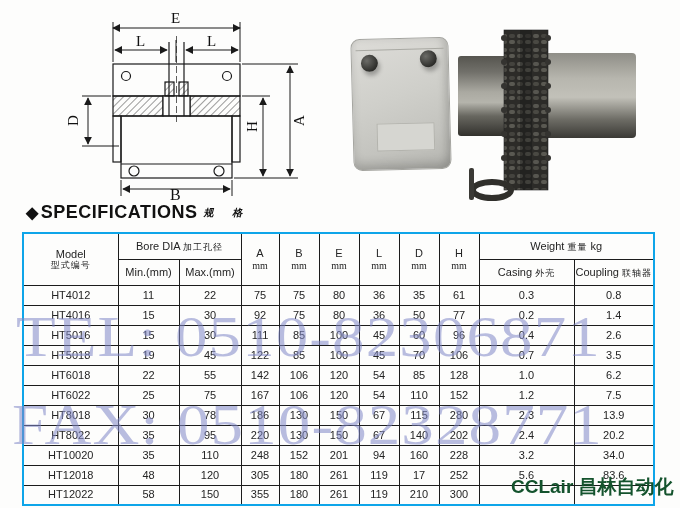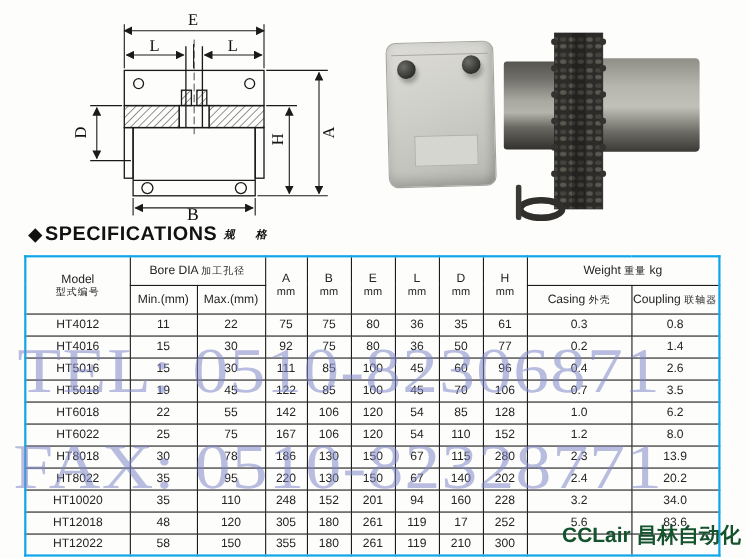--- a/index.html
+++ b/index.html
@@ -33,21 +33,21 @@
   .spec-head .cn{font-size:10px;font-weight:bold;letter-spacing:8px;margin-left:6px;vertical-align:2px;font-style:italic;}
   
   table.spec{position:absolute;left:22px;top:232px;border-collapse:collapse;table-layout:fixed;
     font-size:11px;color:#242424;background:transparent;z-index:1;}
   table.spec th,table.spec td{border:1px solid #1c1c1c;text-align:center;vertical-align:middle;
     padding:0;font-weight:normal;line-height:1.15;}
   table.spec{border:2px solid #0ea5e9;}
   table.spec thead tr{height:26px;}
   table.spec tbody tr{height:20px;}
   table.spec .cn{font-size:9px;letter-spacing:1px;}
-  table.spec .unit{font-size:10px;}
+  table.spec .unit{font-size:10px;font-family:Liberation Serif, serif;}
   
   .wm{position:absolute;font-family:"Liberation Serif",serif;white-space:nowrap;
     transform-origin:left top;z-index:2;pointer-events:none;}
   .wm.tel{top:303px;left:16px;font-size:58px;letter-spacing:1px;transform:scaleX(1.12);}
   .wm.fax{top:391px;left:12px;font-size:58px;letter-spacing:1px;transform:scaleX(1.12);}
   
   .logo{position:absolute;left:511px;top:474px;font-size:19px;font-weight:bold;color:#14532d;
     z-index:3;white-space:nowrap;letter-spacing:0;}
 </style>
 </head>
@@ -314,21 +314,21 @@
           <td>HT6022</td>
           <td>25</td>
           <td>75</td>
           <td>167</td>
           <td>106</td>
           <td>120</td>
           <td>54</td>
           <td>110</td>
           <td>152</td>
           <td>1.2</td>
-          <td>8.0</td>
+          <td>7.5</td>
         </tr>
         <tr>
           <td>HT8018</td>
           <td>30</td>
           <td>78</td>
           <td>186</td>
           <td>130</td>
           <td>150</td>
           <td>67</td>
           <td>115</td>

